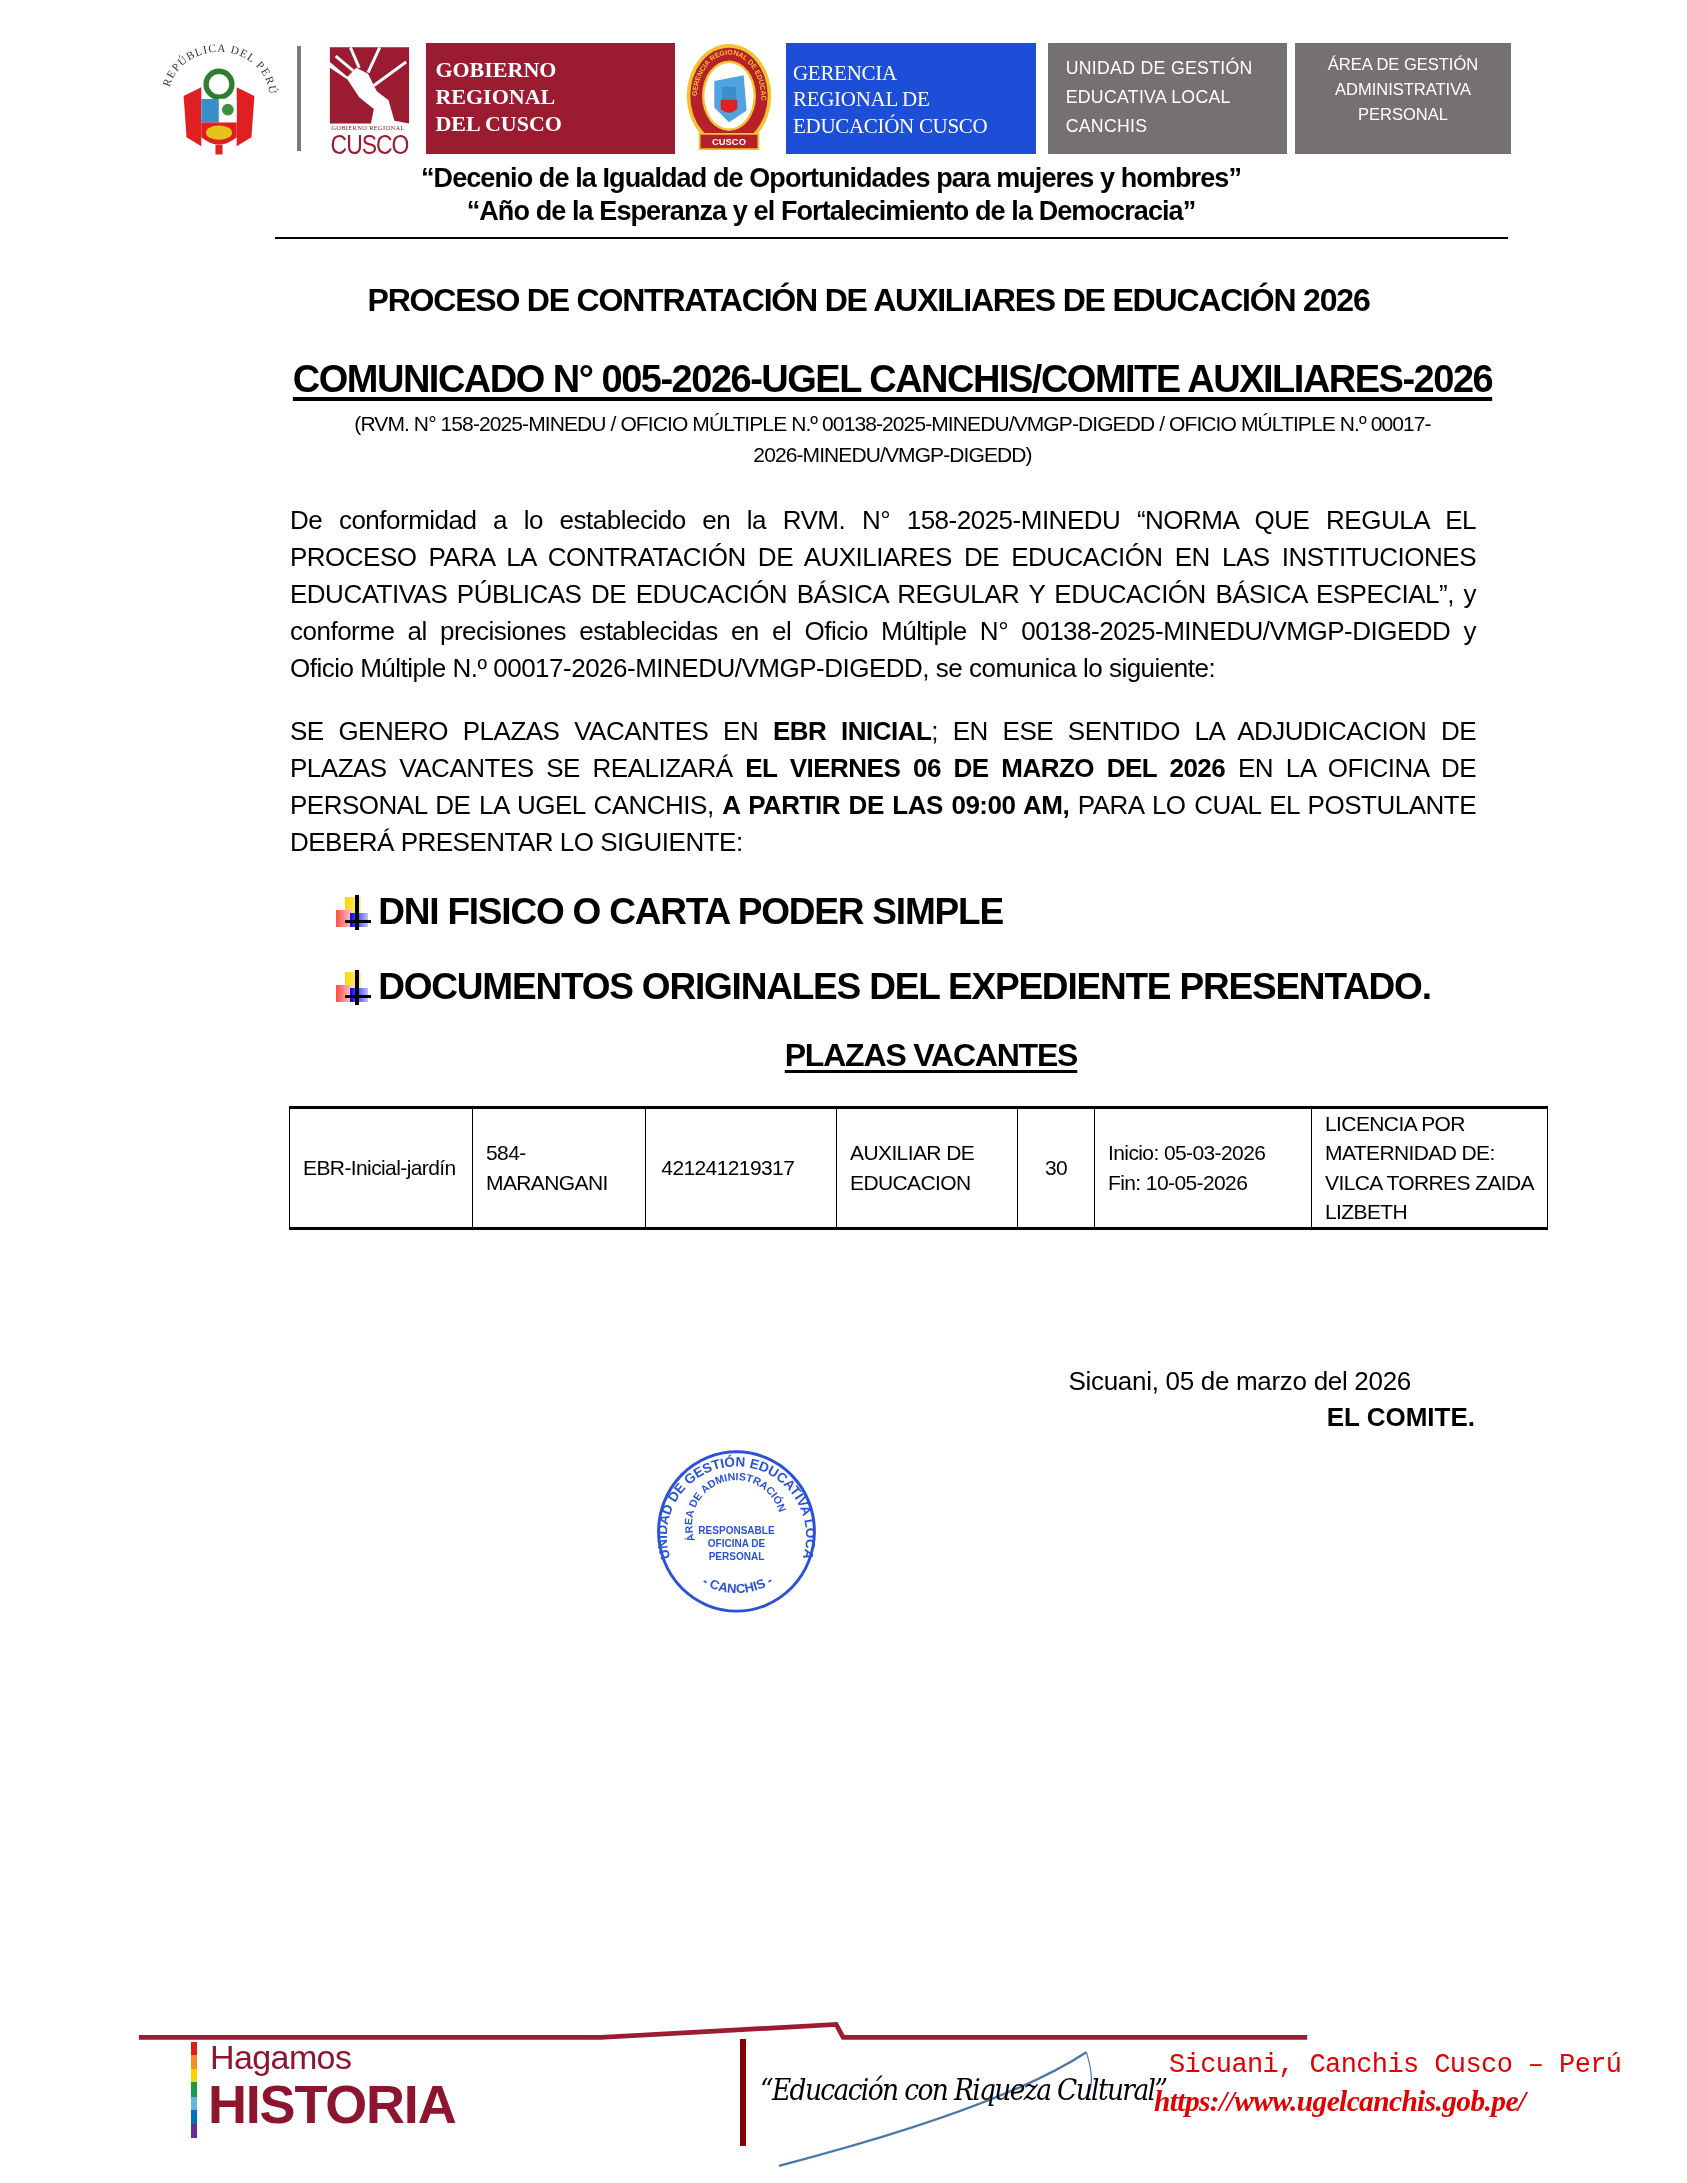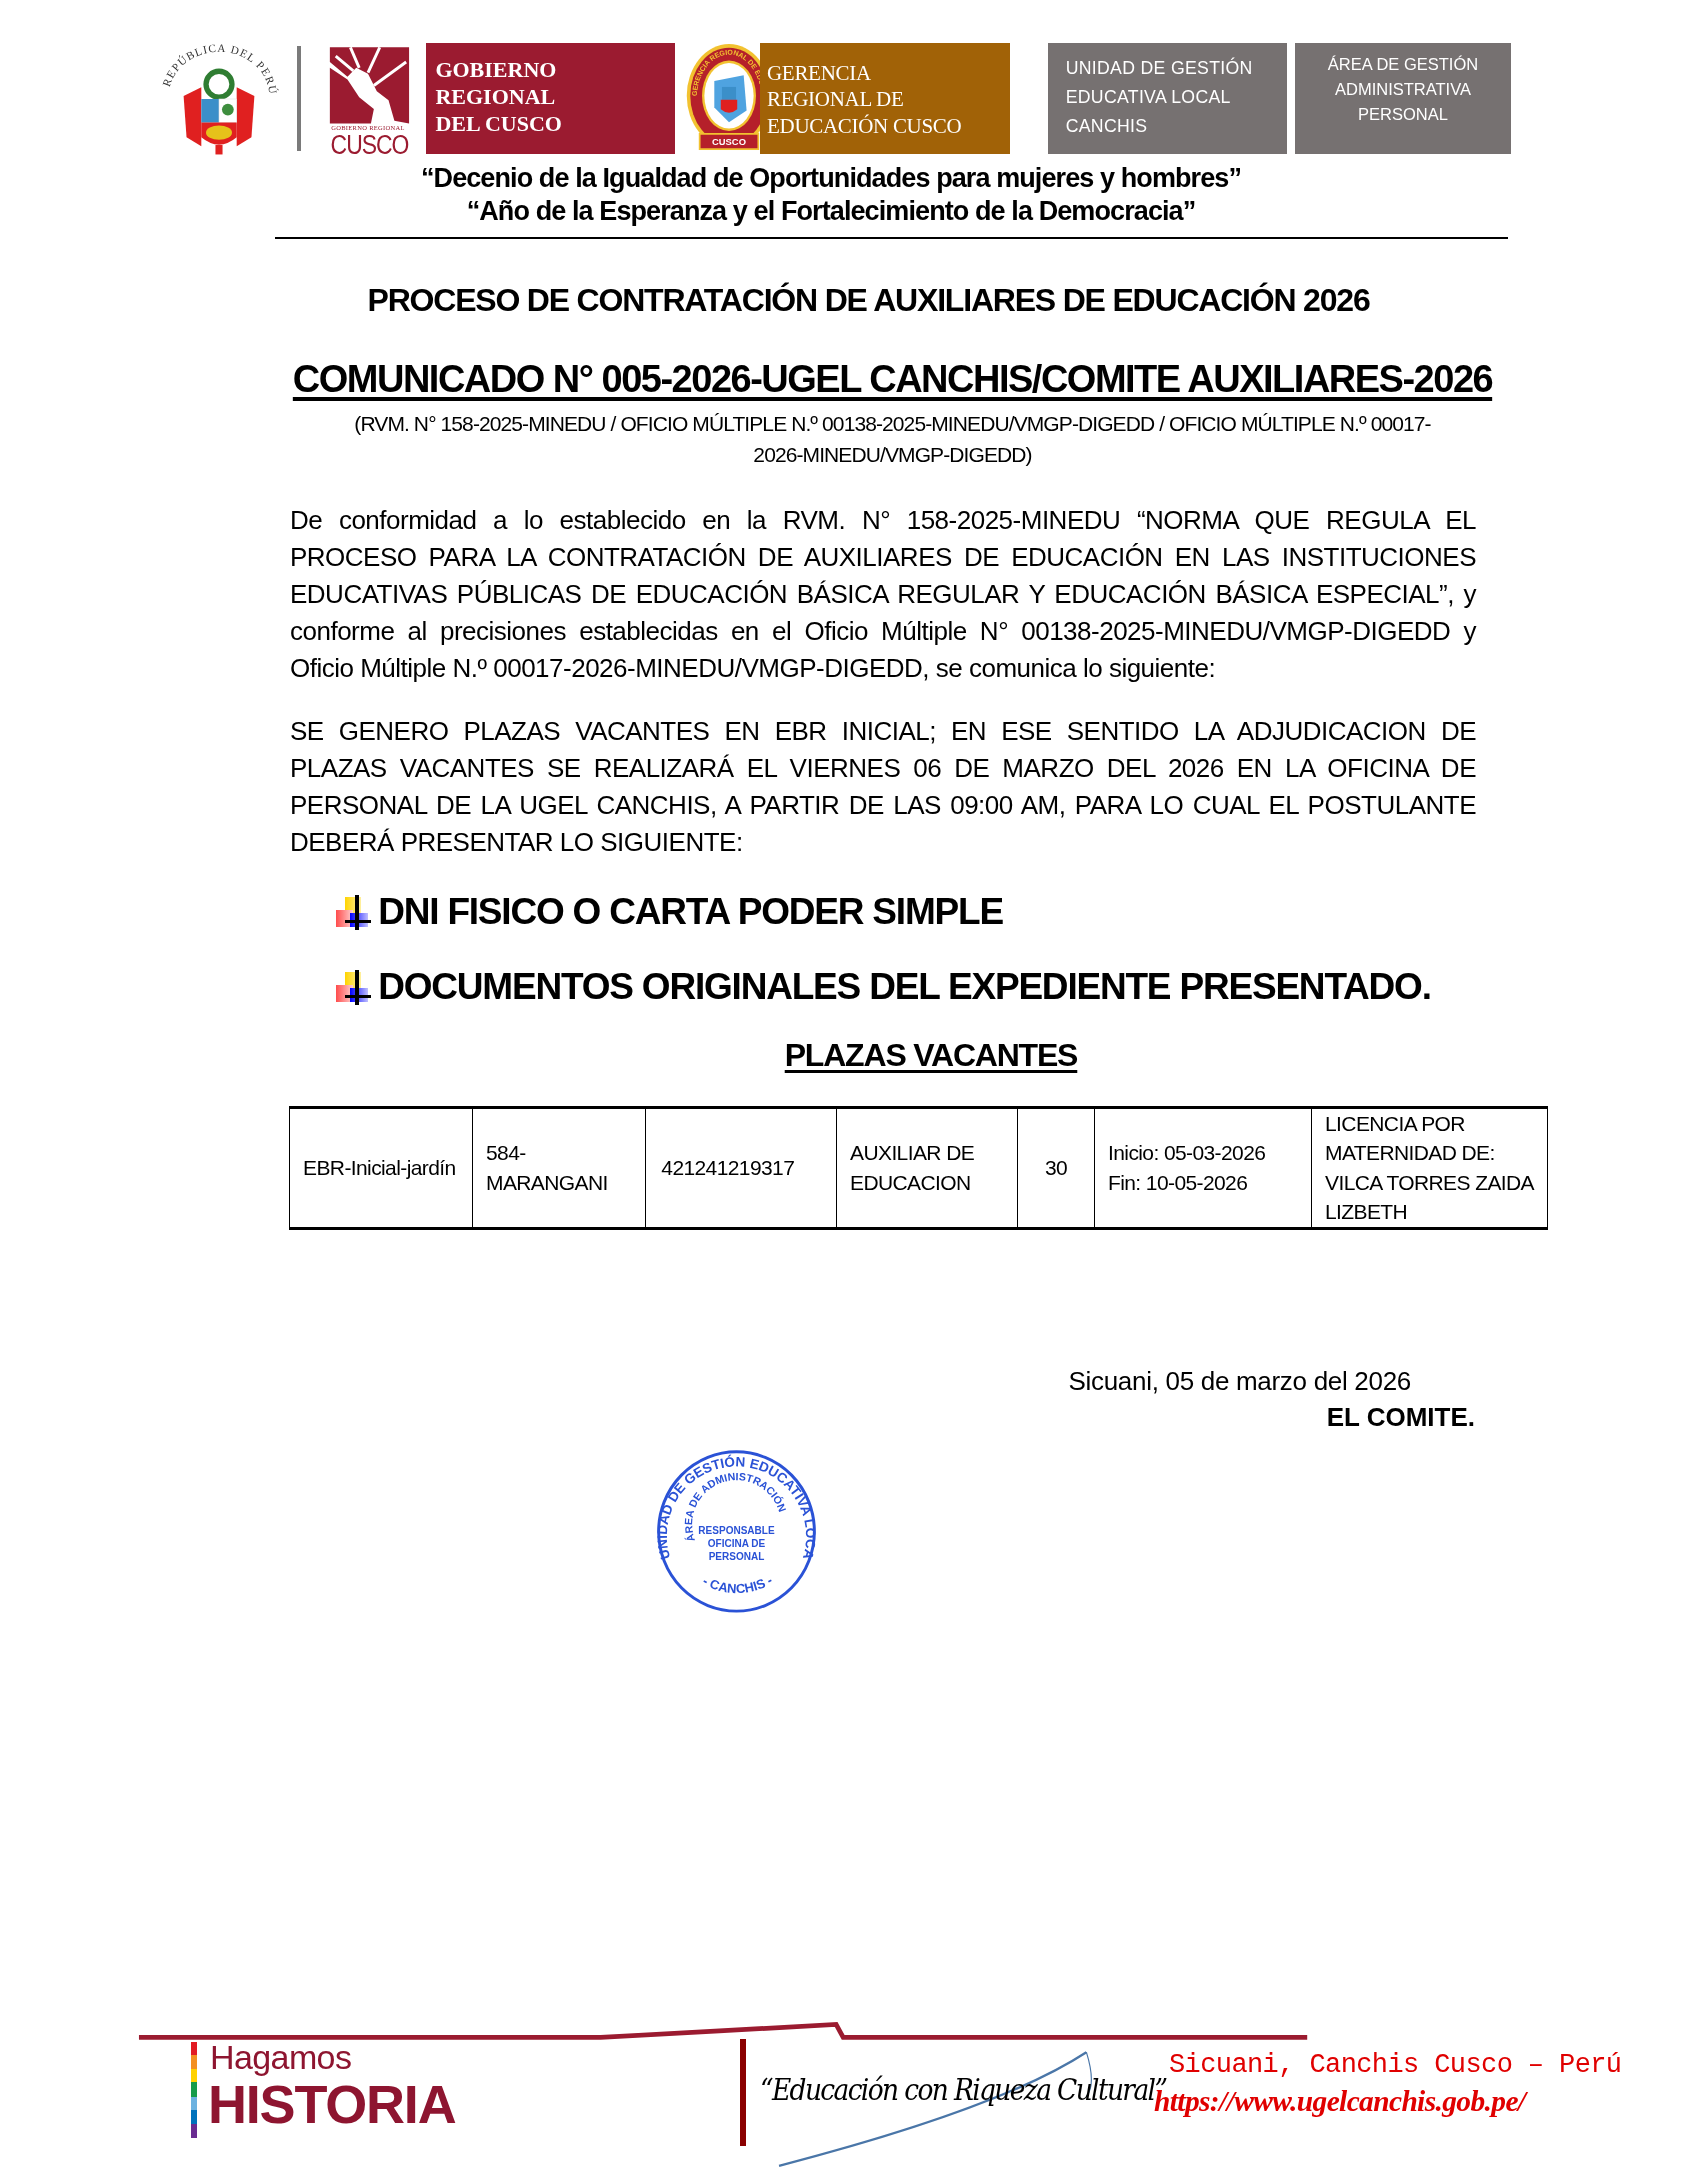--- a/index.html
+++ b/index.html
@@ -10,42 +10,42 @@
   
   .coat { left: 154px; top: 40px; width: 130px; height: 118px; }
   .vsep { left: 297px; top: 46px; width: 3.5px; height: 105px; background: #7a7a7a; }
   .cusco-logo { left: 324px; top: 44px; width: 88px; height: 111px; }
   .cusco-logo .tiny { position:absolute; left:0; top:80px; width:88px; font-family:"Liberation Serif",serif; font-size:6.5px; color:#9b1b30; text-align:center; letter-spacing:0.3px; }
   .cusco-logo .big { position:absolute; left:0; top:86px; width:88px; font-family:"Liberation Sans",sans-serif; font-size:27px; color:#9b1b30; text-align:center; letter-spacing:-1.2px; transform:scaleX(0.85); }
   .gob-box { left: 426px; top: 43px; width: 249px; height: 111px; background: #9b1b30; padding: 13px 0 0 9.4px; }
   .gob-box div { font-family: "Liberation Serif", serif; font-weight: bold; color: #fff; font-size: 22px; line-height: 27px; }
   .grec-seal { left: 682px; top: 40px; width: 94px; height: 115px; }
   .box-grey { top: 43px; height: 111px; color: #fff; }
-  .box-gerencia { left: 760px; width: 250px; background: #a16207; padding: 16.5px 0 0 7px; }
+  .box-gerencia { left: 786px; width: 250px; background: #1d4ed8; padding: 16.5px 0 0 7px; }
   .box-gerencia div { font-family: "Liberation Serif", serif; font-size: 21px; line-height: 26.5px; letter-spacing: -0.3px; }
   .box-ugel { left: 1048px; width: 239px; background: #767171; padding: 10.6px 0 0 17.7px; }
   .box-ugel div { font-size: 17.7px; line-height: 29px; letter-spacing: 0.3px; }
   .box-area { left: 1295px; width: 216px; background: #767171; padding: 9.4px 0 0 0; text-align: center; }
   .box-area div { font-size: 16.5px; line-height: 25px; }
 
   .slogan { left: 236px; width: 1190px; text-align: center; font-weight: bold; font-size: 27px; letter-spacing: -0.9px; }
   .slogan1 { top: 163px; }
   .slogan2 { top: 196px; }
   .header-rule { left: 275px; top: 237px; width: 1233px; height: 2.4px; background: #000; }
 
   
   .proc-title { left: 265px; top: 282px; width: 1207px; text-align: center; font-weight: bold; font-size: 32px; letter-spacing: -1.2px; }
   .comunicado { left: 289px; top: 358px; width: 1207px; text-align: center; font-weight: bold; font-size: 38px; letter-spacing: -1.5px; text-decoration: underline; text-decoration-thickness: 3.5px; text-underline-offset: 4.7px; }
   .refs { left: 289px; top: 408px; width: 1207px; text-align: center; font-size: 21px; line-height: 31px; letter-spacing: -0.9px; }
 
   
   .para { left: 290px; width: 1186px; font-size: 26px; line-height: 37px; text-align: justify; letter-spacing: -0.5px; }
   .para1 { top: 502px; }
   .para2 { top: 713px; }
-  .para b { font-weight: normal; margin-top: 44px; }
+  .para b { font-weight: bold; margin-top: 44px; }
 
   .req { left: 336px; font-weight: bold; font-size: 37px; letter-spacing: -1.2px; display: flex; align-items: center; }
   .req1 { top: 891px; }
   .req2 { top: 966px; }
   .bullet { position: relative; width: 34px; height: 34px; margin-right: 8.2px; }
   .bullet .y { position:absolute; left:9.4px; top:2.4px; width:15.3px; height:17.7px; background: linear-gradient(90deg,#ffd400,#fff0a0); }
   .bullet .r { position:absolute; left:0; top:15.3px; width:16.5px; height:16.5px; background: linear-gradient(90deg,#ff4c4c,#ffd0d0); }
   .bullet .b { position:absolute; left:14px; top:17.7px; width:17.7px; height:14px; background: linear-gradient(90deg,#0000ff,#c0c0ff); }
   .bullet .v { position:absolute; left:19px; top:0; width:3.5px; height:35px; background:#000; }
   .bullet .h { position:absolute; left:9.4px; top:25px; width:26px; height:2.9px; background:#000; }

